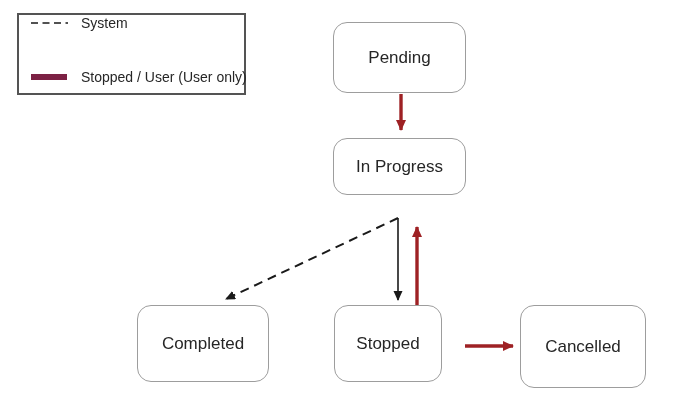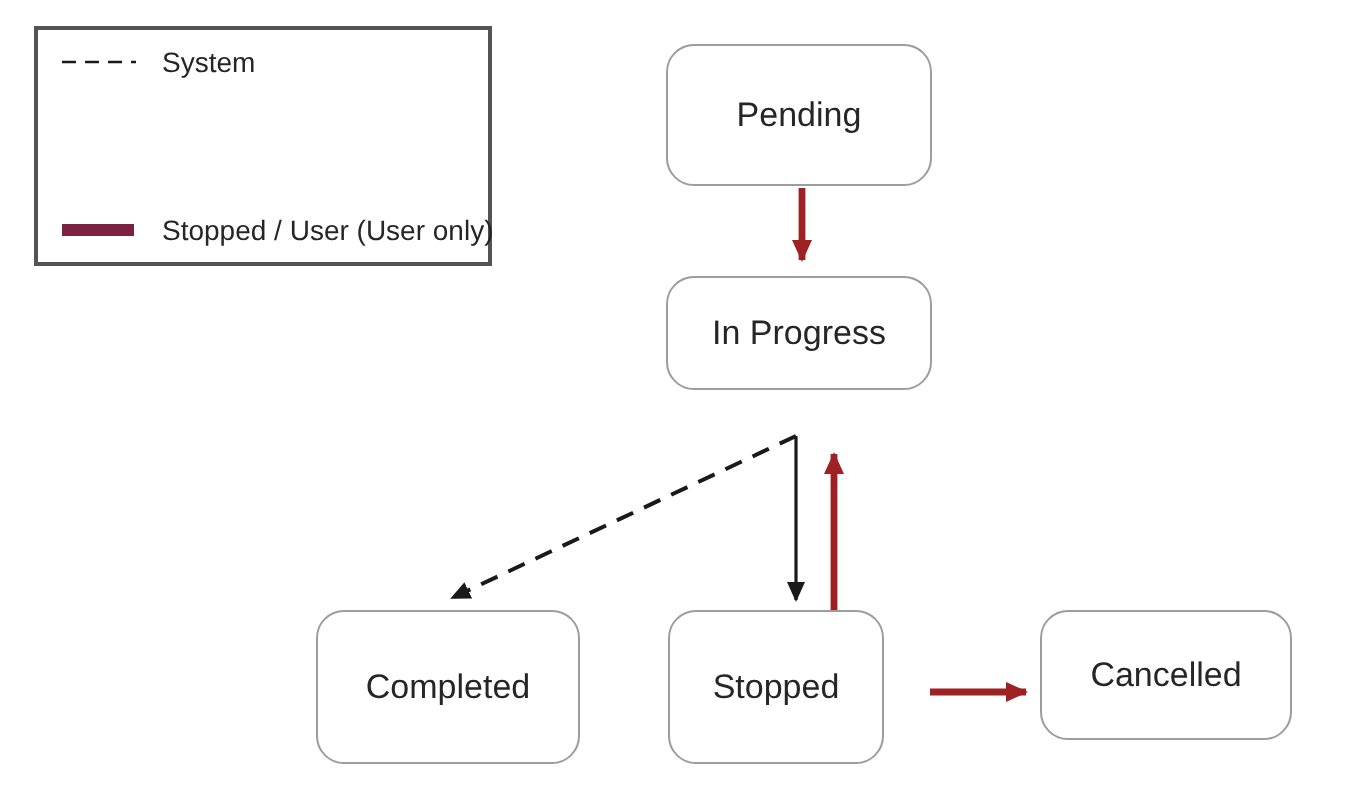--- a/index.html
+++ b/index.html
@@ -20,26 +20,26 @@
     position: relative;
     width: 680px;
     height: 400px;
     background: var(--background);
     overflow: hidden;
   }
   
   .legend {
     position: absolute;
     left: 17px; top: 13px;
-    width: 229px; height: 120px;
+    width: 229px; height: 82px;
     border: 2px solid var(--legend_border);
     background: var(--background);
     display: flex;
     flex-direction: column;
-    justify-content: space-between;
+    justify-content: flex-end;
     padding: 8px 6px 8px 12px;
     gap: 38px;
   }
   .legend-row {
     display: flex;
     align-items: center;
     gap: 13px;
   }
   .legend-sample { width: 37px; flex: 0 0 37px; display: flex; align-items: center; }
   .lg-line-dashed  { stroke: var(--line_black); stroke-width: 1.3; stroke-dasharray: 7 4.5; }
@@ -60,23 +60,23 @@
     border: 1px solid var(--node_border);
     border-radius: 14px;
     display: flex;
     align-items: center;
     justify-content: center;
     font-size: 17px;
     color: var(--text_dark);
   }
   .node-pending     { left: 333px; top: 22px;  width: 133px; height: 71px; }
   .node-in-progress { left: 333px; top: 138px; width: 133px; height: 57px; }
-  .node-completed   { left: 158px; top: 305px; width: 132px; height: 77px; text-align: center; }
+  .node-completed   { left: 137px; top: 305px; width: 132px; height: 77px; text-align: center; }
   .node-stopped     { left: 334px; top: 305px; width: 108px; height: 77px; }
-  .node-cancelled   { left: 520px; top: 305px; width: 126px; height: 65px; }
+  .node-cancelled   { left: 520px; top: 305px; width: 126px; height: 83px; }
   
   .edges {
     position: absolute;
     left: 0; top: 0;
     width: 680px; height: 400px;
     pointer-events: none;
   }
   .edge-red   { stroke: var(--arrow_red); stroke-width: 3.4; fill: none; }
   .edge-black { stroke: var(--line_black); stroke-width: 1.6; fill: none; }
   .edge-dashed {

